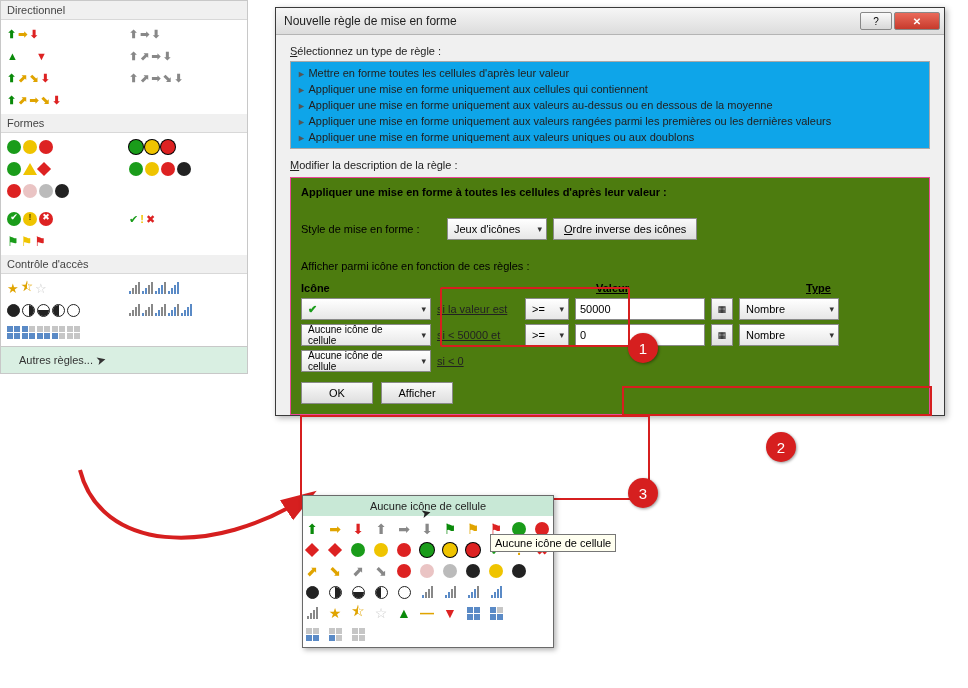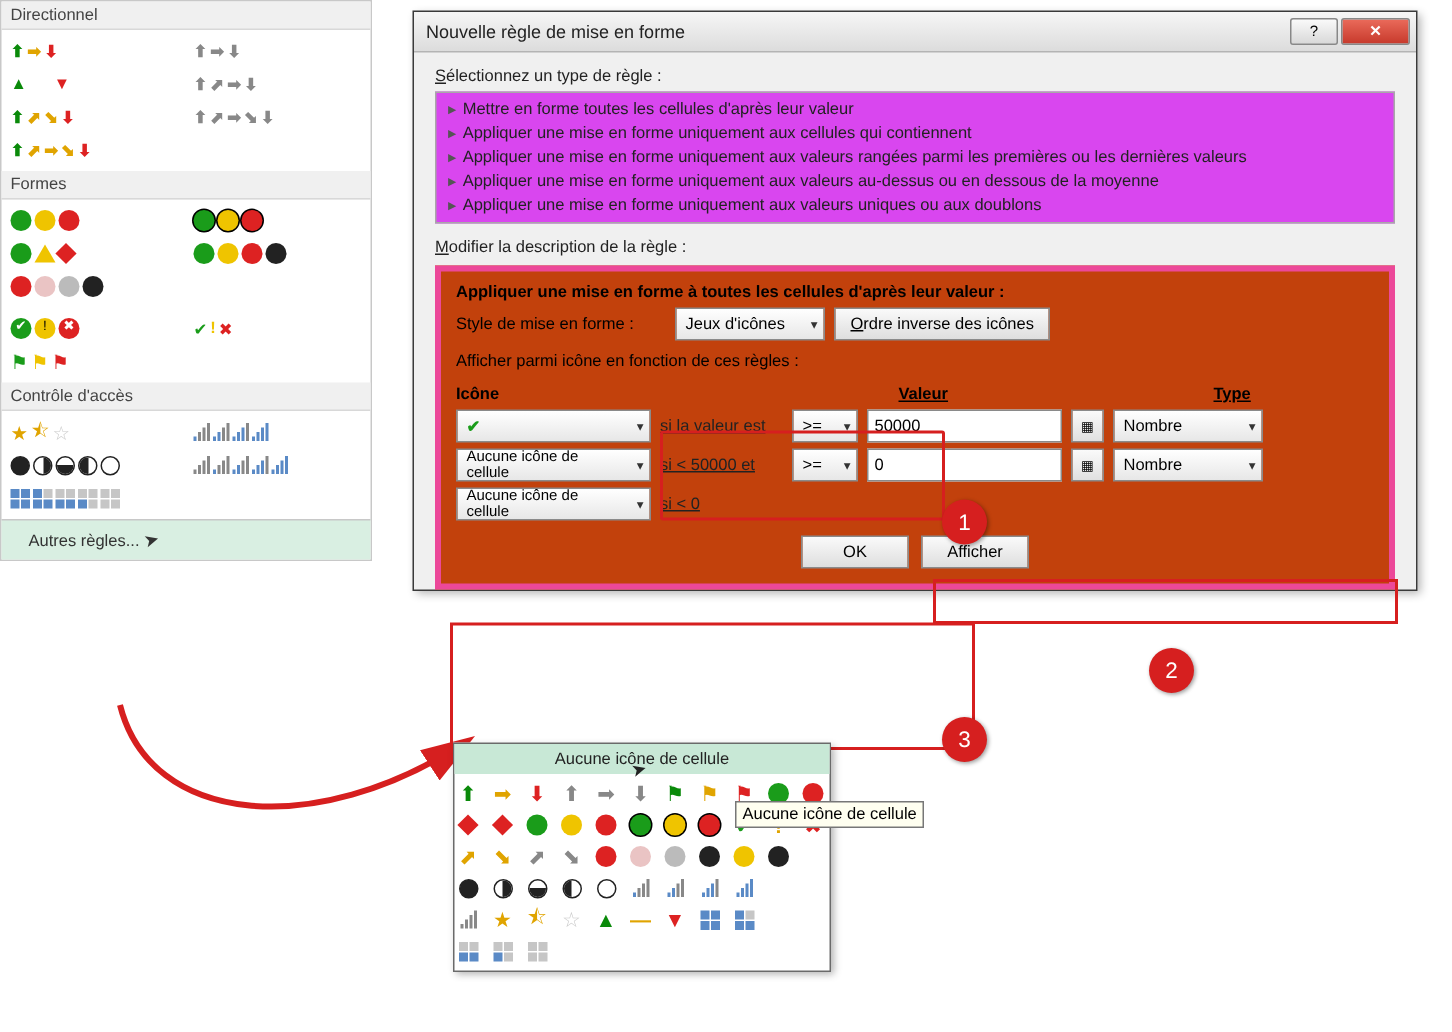--- a/index.html
+++ b/index.html
@@ -19,30 +19,30 @@
 
 .dialog { position: absolute; left: 275px; top: 7px; width: 670px; background: #f0f0f0; border: 1px solid #3a3a3a; box-shadow: 2px 2px 6px rgba(0,0,0,.3); }
 .titlebar { height: 27px; background: linear-gradient(#f6f6f6,#dcdcdc); display: flex; align-items: center; padding: 0 4px 0 8px; border-bottom: 1px solid #b4b4b4; }
 .titlebar .title { flex: 1; color: #222; font-size: 12px; }
 .titlebar .winbtn { width: 32px; height: 18px; margin-left: 2px; border: 1px solid #888; border-radius: 2px; display: flex; align-items: center; justify-content: center; font-size: 10px; background: linear-gradient(#fafafa,#d8d8d8); }
 .titlebar .winbtn.close { width: 46px; background: linear-gradient(#ea6a5a,#c73a2c); color: #fff; font-weight: bold; }
 
 .dialog-body { padding: 10px 14px 0; }
 .label-head { color: #222; margin-bottom: 4px; }
 .label-head .ul { text-decoration: underline; }
-.rule-list { border: 1px solid #a8a8a8; background: #d946ef; padding: 3px 4px; margin-bottom: 10px; }
+.rule-list { border: 1px solid #a8a8a8; background: #0ea5e9; padding: 3px 4px; margin-bottom: 10px; }
 .rule-list .rule { padding: 2px 2px; color: #222; cursor: pointer; }
 .rule-list .rule::before { content: "► "; font-size: 9px; color: #555; }
 
 .desc-label { margin: 6px 0 6px; color: #222; }
 .desc-label .ul { text-decoration: underline; }
-.desc-box { border: 4px solid #ec4899; background: #c2410c; padding: 8px 10px 10px; position: relative; }
+.desc-box { border: 1px solid #ec4899; background: #4d7c0f; padding: 8px 10px 10px; position: relative; }
 .bold { font-weight: bold; }
 
-.row { display: flex; align-items: center; gap: 6px; margin: 4px 0; }
+.row { display: flex; align-items: center; gap: 6px; margin: 20px 0; }
 .row label { min-width: 140px; }
 .combo { height: 22px; background: linear-gradient(#fff,#e7e7e7); border: 1px solid #8a8a8a; padding: 0 18px 0 6px; position: relative; display: inline-flex; align-items: center; min-width: 100px; }
 .combo::after { content: "▾"; position: absolute; right: 4px; font-size: 9px; color: #333; }
 .btn { height: 22px; padding: 0 10px; background: linear-gradient(#fafafa,#dedede); border: 1px solid #8a8a8a; cursor: pointer; display: inline-flex; align-items: center; }
 .btn .ul { text-decoration: underline; }
 .chk { width: 13px; height: 13px; border: 1px solid #7a7a7a; background: #fff; display: inline-block; }
 
 .red-frame1 { position: absolute; border: 2px solid #d61f1f; }
 .red-frame1.a { left: 440px; top: 287px; width: 190px; height: 60px; border-radius: 2px; }
 .red-badge { position: absolute; width: 30px; height: 30px; border-radius: 50%; background: #d61f1f; color: #fff; font-size: 15px; display: flex; align-items: center; justify-content: center; box-shadow: 1px 1px 3px rgba(0,0,0,.4); }
@@ -52,21 +52,21 @@
 .cols-head .c-val { width: 210px; margin-left: 85px; text-decoration: underline; }
 .cols-head .c-type { text-decoration: underline; }
 .rule-row { display: flex; align-items: center; gap: 6px; margin: 4px 0; }
 .icon-combo { width: 130px; }
 .txt-cond { width: 82px; color: #222; text-decoration: underline; }
 .op-combo { width: 44px; min-width: 44px; }
 .val-input { width: 130px; height: 22px; border: 1px solid #8a8a8a; background: #fff; padding: 0 4px; }
 .picker-btn { width: 22px; height: 22px; border: 1px solid #8a8a8a; background: linear-gradient(#fafafa,#e0e0e0); display: inline-flex; align-items: center; justify-content: center; font-size: 9px; }
 .type-combo { width: 90px; }
 
-.footer { display: flex; justify-content: center; gap: 8px; margin-top: 10px; }
+.footer { display: flex; justify-content: flex-start; gap: 8px; margin-top: 10px; }
 .footer .btn { min-width: 72px; justify-content: center; }
 
 
 .icon-popup { position: absolute; left: 302px; top: 495px; width: 252px; background: #fff; border: 1px solid #6a6a6a; box-shadow: 2px 2px 5px rgba(0,0,0,.3); }
 .icon-popup .head { background: #c8e8d6; padding: 4px; text-align: center; color: #222; position: relative; }
 .icon-popup .grid { padding: 4px; display: grid; grid-template-columns: repeat(11, 20px); gap: 3px; justify-content: center; }
 .icon-popup .grid .ic { width: 18px; height: 18px; display: flex; align-items: center; justify-content: center; font-size: 14px; }
 .tooltip { position: absolute; left: 490px; top: 534px; background: #fffff0; border: 1px solid #777; padding: 2px 4px; font-size: 11px; }
 
 
@@ -320,22 +320,22 @@
   <div class="titlebar">
     <span class="title">Nouvelle règle de mise en forme</span>
     <span class="winbtn">?</span>
     <span class="winbtn close">✕</span>
   </div>
   <div class="dialog-body">
     <div class="label-head"><span class="ul">S</span><span></span>électionnez un type de règle :</div>
     <div class="rule-list">
       <div class="rule">Mettre en forme toutes les cellules d'après leur valeur</div>
       <div class="rule">Appliquer une mise en forme uniquement aux cellules qui contiennent</div>
+      <div class="rule">Appliquer une mise en forme uniquement aux valeurs au-dessus ou en dessous de la moyenne</div>
       <div class="rule">Appliquer une mise en forme uniquement aux valeurs rangées parmi les premières ou les dernières valeurs</div>
-      <div class="rule">Appliquer une mise en forme uniquement aux valeurs au-dessus ou en dessous de la moyenne</div>
       <div class="rule">Appliquer une mise en forme uniquement aux valeurs uniques ou aux doublons</div>
     </div>
 
     <div class="desc-label"><span class="ul">M</span>odifier la description de la règle :</div>
 
     <div class="desc-box">
       <div class="bold">Appliquer une mise en forme à toutes les cellules d'après leur valeur :</div>
 
       <div class="row">
         <label>Style de mise en forme :</label>

